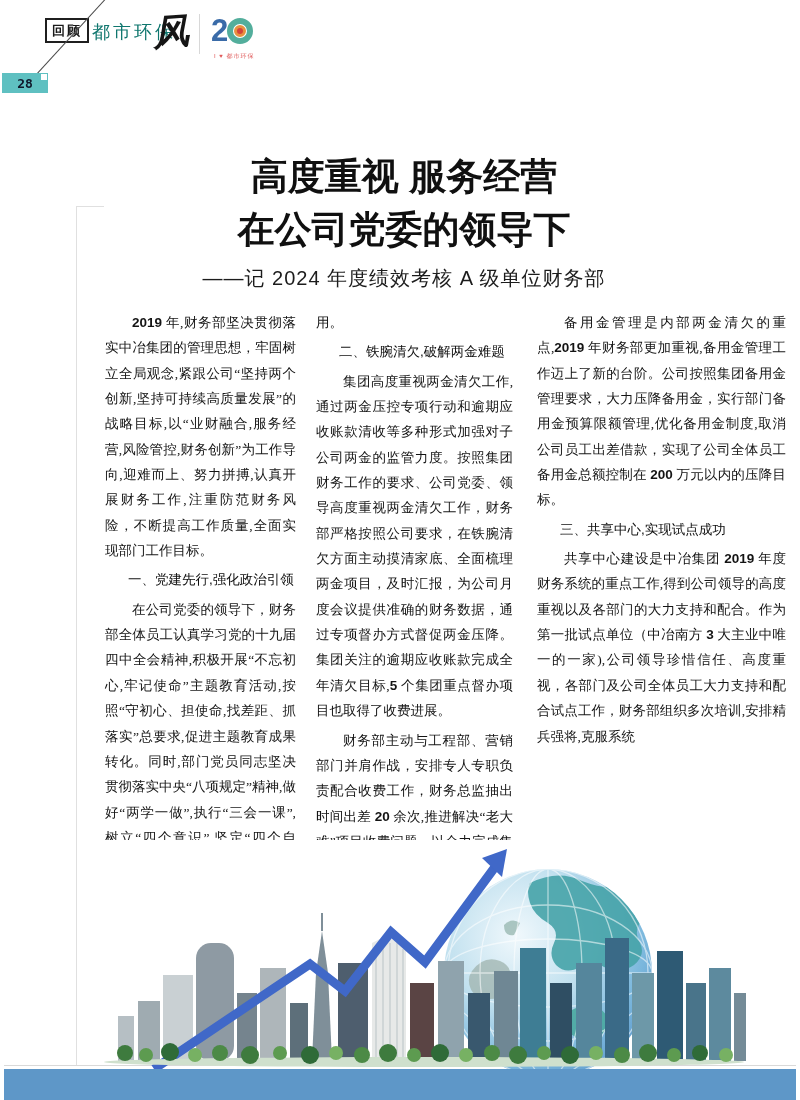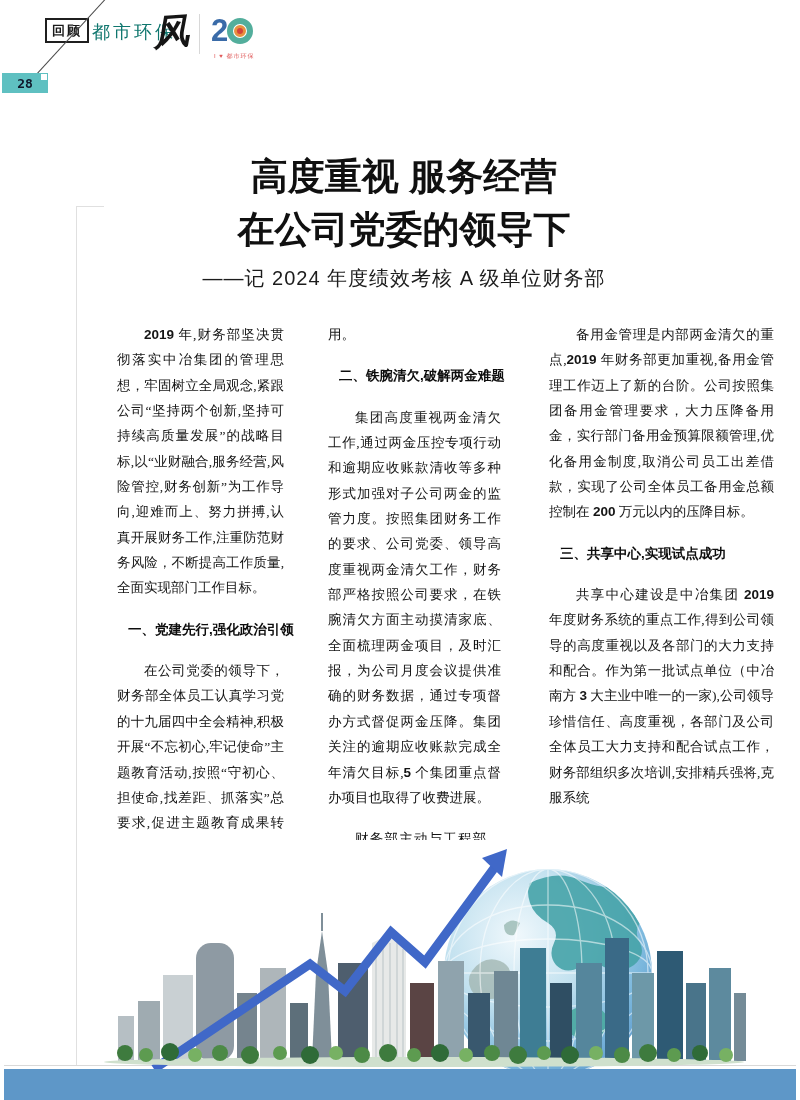--- a/index.html
+++ b/index.html
@@ -40,23 +40,23 @@
   .title-line{font-size:37px;font-weight:800;line-height:53px;color:#101010;letter-spacing:0px;}
   .subtitle{margin-top:9px;font-size:20px;font-weight:400;color:#1c1c1c;letter-spacing:1px;}
 
   
   .columns{position:absolute;left:101px;top:306px;height:534px;display:flex;overflow:hidden;
            font-size:13.5px;line-height:25.35px;text-align:justify;color:#141414;}
   .col{overflow:hidden;}
   .col.c1{width:199px;}
   .col.c2{width:205px;margin-left:12px;}
   .col.c3{width:257px;margin-left:16px;}
-  .para{text-indent:2em;margin:16px;}
+  .para{text-indent:2em;margin:4px;}
   .para.cont{text-indent:0;}
-  .subhead{font-family:"Liberation Sans",sans-serif;font-weight:700;text-indent:2em;margin:0;color:#0d0d0d;}
+  .subhead{font-family:"Liberation Sans",sans-serif;font-weight:400;text-indent:2em;margin:0;color:#0d0d0d;}
   b.num{font-family:"Liberation Sans",sans-serif;font-weight:700;font-style:normal;}
 
   
   .scene{position:absolute;left:100px;top:843px;width:648px;height:226px;}
   .footer-bar{position:absolute;left:4px;top:1069px;width:792px;height:31px;background:#5e97c8;}
 </style>
 </head>
 <body>
 
 <div class="page">

